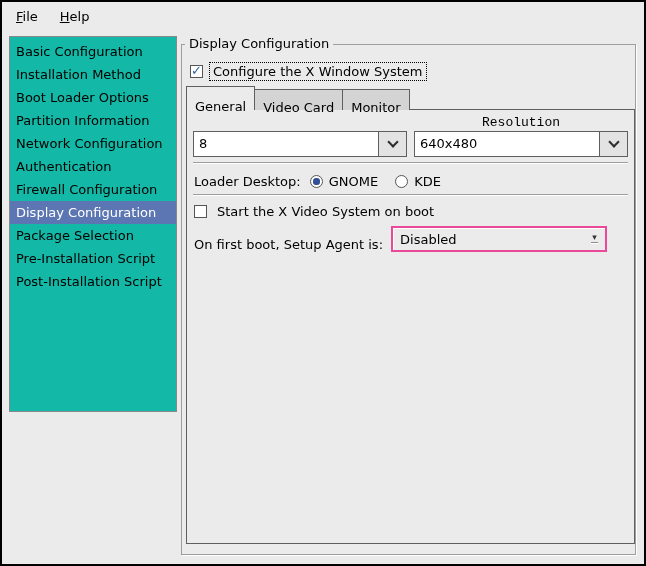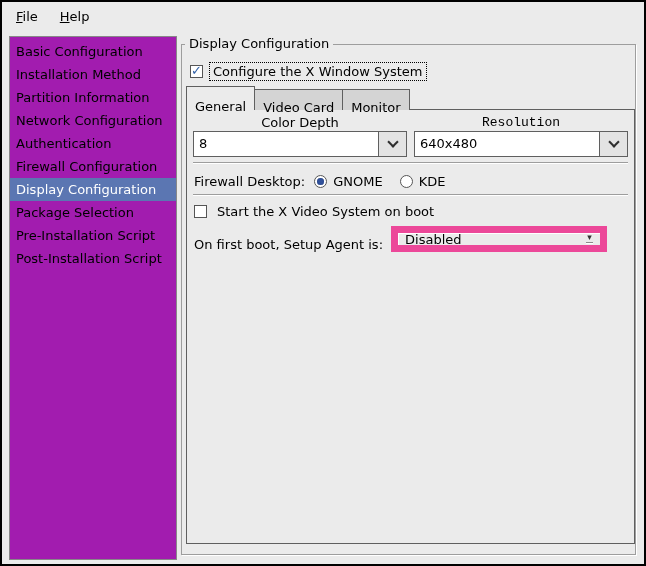--- a/index.html
+++ b/index.html
@@ -9,22 +9,22 @@
   .window { position:relative; width:646px; height:566px; background:#ebebeb;
             border:2px solid #000; overflow:hidden; }
 
   
   .menubar { position:absolute; top:0; left:0; right:0; height:28px;
              display:flex; align-items:center; padding-left:8px; }
   .menu-item { padding:3px 6px; cursor:default;text-align:center; }
   .menu-item u { text-decoration:underline; }
 
   
-  .sidebar { position:absolute; left:7px; top:34px; width:168px; height:524px;
-             background:#a21caf; border:1px solid #888; padding-top:3px; overflow:hidden; }
+  .sidebar { position:absolute; left:7px; top:34px; width:168px; height:376px;
+             background:#14b8a6; border:1px solid #888; padding-top:3px; overflow:hidden; }
   .side-item { height:23px; line-height:23px; padding-left:6px; white-space:nowrap; }
   .side-item.selected { background:#5b76b2; color:#fff; }
 
   
   .frame { position:absolute; left:179px; top:42px; width:455px; height:511px;
            border:1px solid #9d9d9d; box-shadow:1px 1px 0 #fff; }
   .frame-label { position:absolute; left:183px; top:34px; padding:0 4px;
                  background:#ebebeb; z-index:3; }
 
   
@@ -65,41 +65,42 @@
            border:1px solid #555; margin-right:6px; position:relative; flex:none; }
   .radio.on::after { content:""; position:absolute; left:2px; top:2px; width:7px;
                      height:7px; border-radius:50%; background:#31519b;
                      box-shadow:inset 0 0 1px #142c60;
                       }
   .radio-group { display:flex; align-items:center; }
 
   .setup-row { position:absolute; left:7px; top:116px; height:26px;
                display:flex; align-items:flex-end; }
   .option-btn { width:216px; height:26px; margin-left:8px; background:#ebebeb;
-                border:7px solid #ec4899; box-shadow:inset 1px 1px 0 #fff;
+                border:2px solid #ec4899; box-shadow:inset 1px 1px 0 #fff;
                 display:flex; align-items:center; padding:0 7px; }
   .opt-ind { margin-left:auto; display:flex; flex-direction:column;
              align-items:center; line-height:0; }
   .opt-ind .arr { font-size:9px; color:#333; line-height:7px; }
   .opt-ind .dash { width:7px; height:2px; border-top:1px solid #8a8a8a;
                    border-bottom:1px solid #fff; margin-top:1px; }
 </style>
 </head>
 <body>
 
 <div class="window">
 
   <div class="menubar">
     <div class="menu-item"><u>F</u><span>ile</span></div>
     <div class="menu-item" style="margin-left:10px"><u>H</u><span>elp</span></div>
   </div>
 
   <div class="sidebar">
     <div class="side-item">Basic Configuration</div>
     <div class="side-item">Installation Method</div>
+    <div class="side-item">Boot Loader Options</div>
     <div class="side-item">Partition Information</div>
     <div class="side-item">Network Configuration</div>
     <div class="side-item">Authentication</div>
     <div class="side-item">Firewall Configuration</div>
     <div class="side-item selected">Display Configuration</div>
     <div class="side-item">Package Selection</div>
     <div class="side-item">Pre-Installation Script</div>
     <div class="side-item">Post-Installation Script</div>
   </div>
 
@@ -114,40 +115,39 @@
   </div>
 
   <div class="tabs">
     <div class="tab active">General</div>
     <div class="tab">Video Card</div>
     <div class="tab">Monitor</div>
   </div>
 
   <div class="notebook">
 
-    <div class="combo-label" style="left:6px;">Color Depth</div>
     <div class="combo-label" style="left:227px;font-family:Liberation Mono, monospace;">Resolution</div>
 
     <div class="combo" style="left:6px;">
       <div class="combo-entry">8</div>
       <div class="combo-btn">
         <div class="chev"></div>
       </div>
     </div>
     <div class="combo" style="left:227px;">
       <div class="combo-entry">640x480</div>
       <div class="combo-btn">
         <div class="chev"></div>
       </div>
     </div>
 
     <div class="hsep" style="top:52px;"></div>
 
     <div class="desktop-row">
-      <span>Firewall Desktop:</span>
+      <span>Loader Desktop:</span>
       <span class="radio-group" style="margin-left:9px;">
         <span class="radio on"></span>
         <span>GNOME</span>
       </span>
       <span class="radio-group" style="margin-left:17px;">
         <span class="radio"></span>
         <span>KDE</span>
       </span>
     </div>
 

